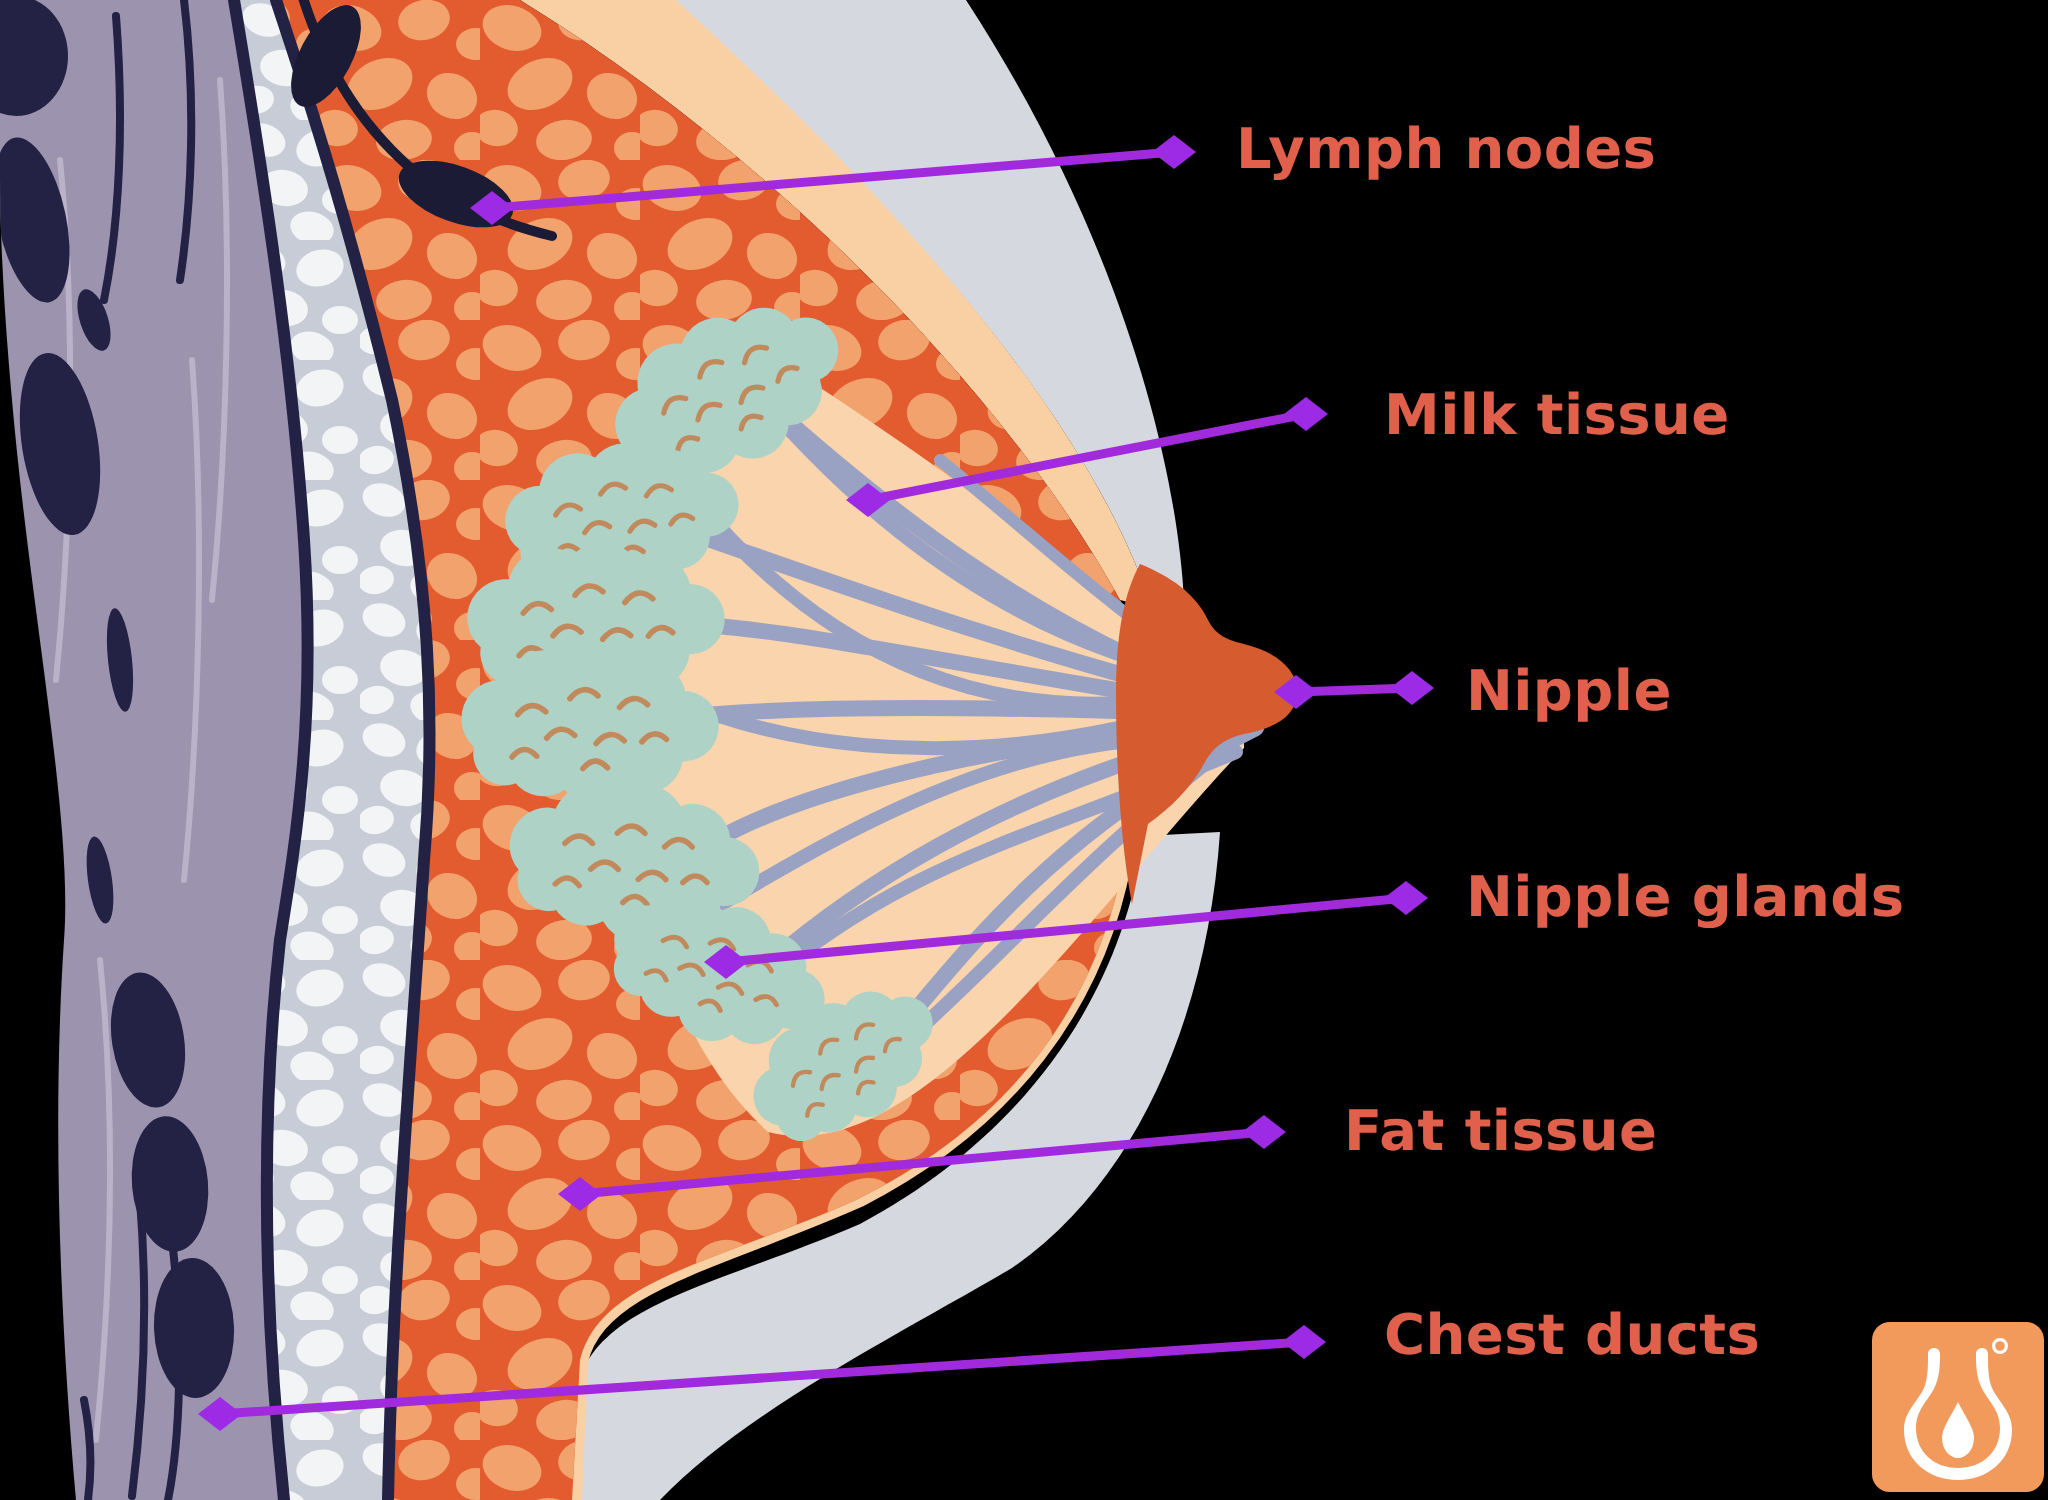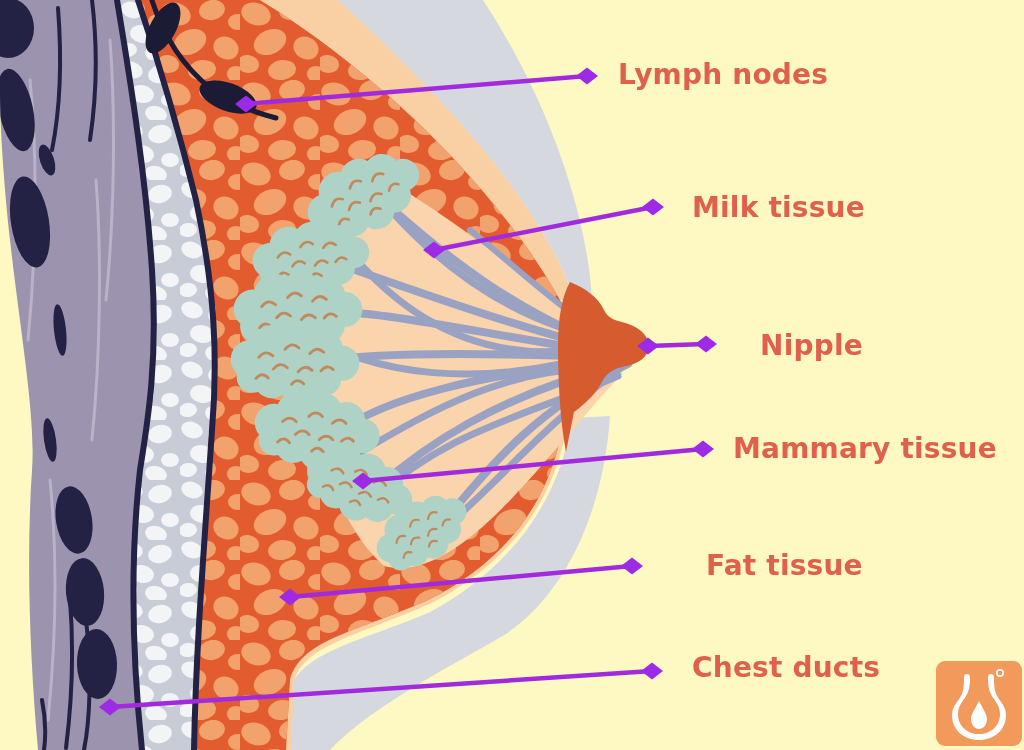--- a/index.html
+++ b/index.html
@@ -1,16 +1,16 @@
 <!DOCTYPE html>
 <html style="--label-color: #e0604b; --logo-bg: #f2995c;"><head>
 <meta charset="utf-8">
 <style>
   html,body{margin:0;padding:0;background:#ffffff;}
-  #stage{position:relative;width:1024px;height:750px;overflow:hidden;background:#fef9c3;
+  #stage{position:relative;width:1024px;height:750px;overflow:hidden;background:#000000;
          font-family:"DejaVu Sans","Liberation Sans",sans-serif;}
   #anatomy-svg,#connector-layer{position:absolute;left:0;top:0;}
   #connector-layer{pointer-events:none;}
   .label{position:absolute;transform:translateY(-52%);white-space:nowrap;
          font-weight:700;font-size:28px;letter-spacing:.2px;color:var(--label-color,#e0604b);}
   #brand-logo{position:absolute;left:936px;top:661px;width:86px;height:85px;
               border-radius:9px;background:var(--logo-bg,#f2995c);
               display:flex;align-items:center;justify-content:center;}
 </style>
 </head>
@@ -191,23 +191,23 @@
       </g>
       <g>
         <line x1="110" y1="707" x2="652" y2="671" stroke="#a12bdc" stroke-width="4.5"></line>
         <path d="M99,707 L110,698.5 L121,707 L110,715.5 Z" fill="#9d2be6"></path>
         <path d="M641,671 L652,662.5 L663,671 L652,679.5 Z" fill="#9d2be6"></path>
       </g>
     </svg>
 
   <div class="label" style="left: 618px; top: 75px;">Lymph nodes</div>
   <div class="label" style="left: 692px; top: 208px;">Milk tissue</div>
-  <div class="label" style="left: 760px; top: 346px;">Nipple</div>
-  <div class="label" style="left: 733px; top: 449px;">Mammary tissue</div>
-  <div class="label" style="left: 706px; top: 566px;">Fat tissue</div>
+  <div class="label" style="left: 733px; top: 346px;">Nipple</div>
+  <div class="label" style="left: 733px; top: 449px;">Nipple glands</div>
+  <div class="label" style="left: 672px; top: 566px;">Fat tissue</div>
   <div class="label" style="left: 692px; top: 668px;">Chest ducts</div>
 
   <div id="brand-logo">
     <svg width="86" height="85" viewBox="-43 -42 86 85">
       <g fill="#ffffff">
         <path d="M-9,-26 C-9,-22 -9,-16 -11,-11 C-14,-3 -21,1 -21,11 C-21,23 -12,31 0,31 C12,31 21,23 21,11 C21,1 14,-3 11,-11 C9,-16 9,-22 9,-26 C9,-30 15,-30 15,-26 C15,-20 15,-14 17,-9 C21,-1 27,3 27,12 C27,27 15,37 0,37 C-15,37 -27,27 -27,12 C-27,3 -21,-1 -17,-9 C-15,-14 -15,-20 -15,-26 C-15,-30 -9,-30 -9,-26 Z"></path>
         <path d="M0,-2 C4,6 8,11 8,16 C8,22 4,26 0,26 C-4,26 -8,22 -8,16 C-8,11 -4,6 0,-2 Z"></path>
       </g>
       <circle cx="21" cy="-30" r="3.2" fill="none" stroke-width="1.6" stroke="#ffffff"></circle>
     </svg>

